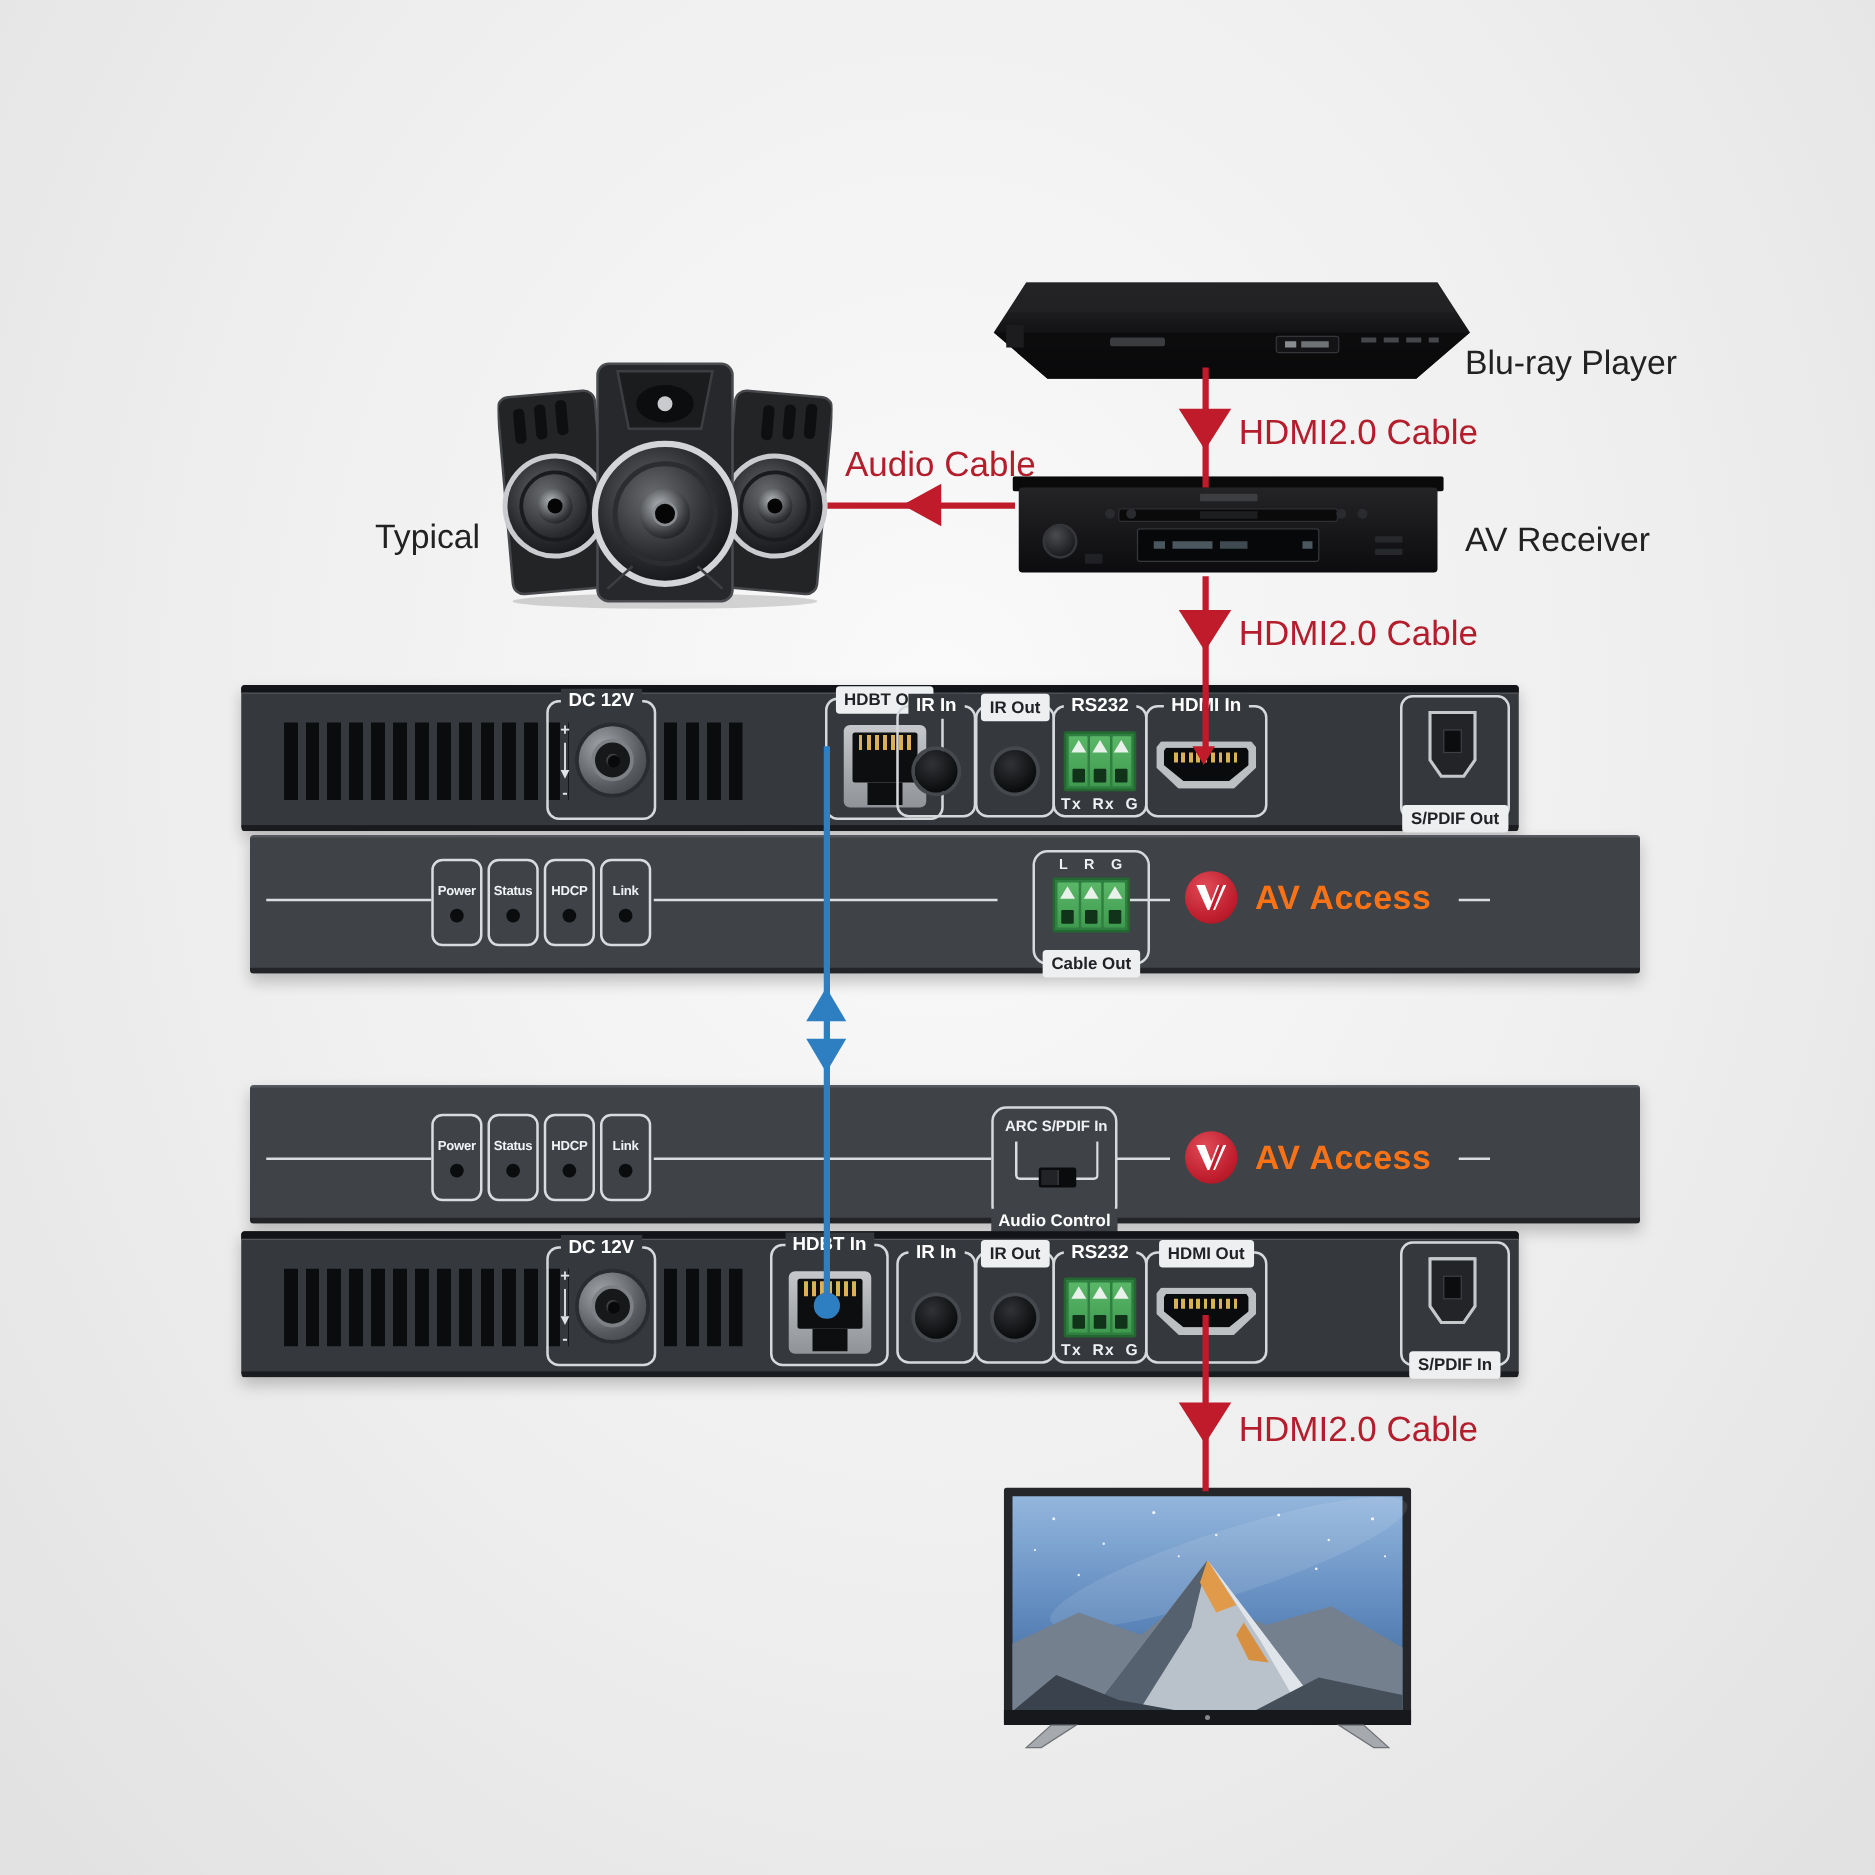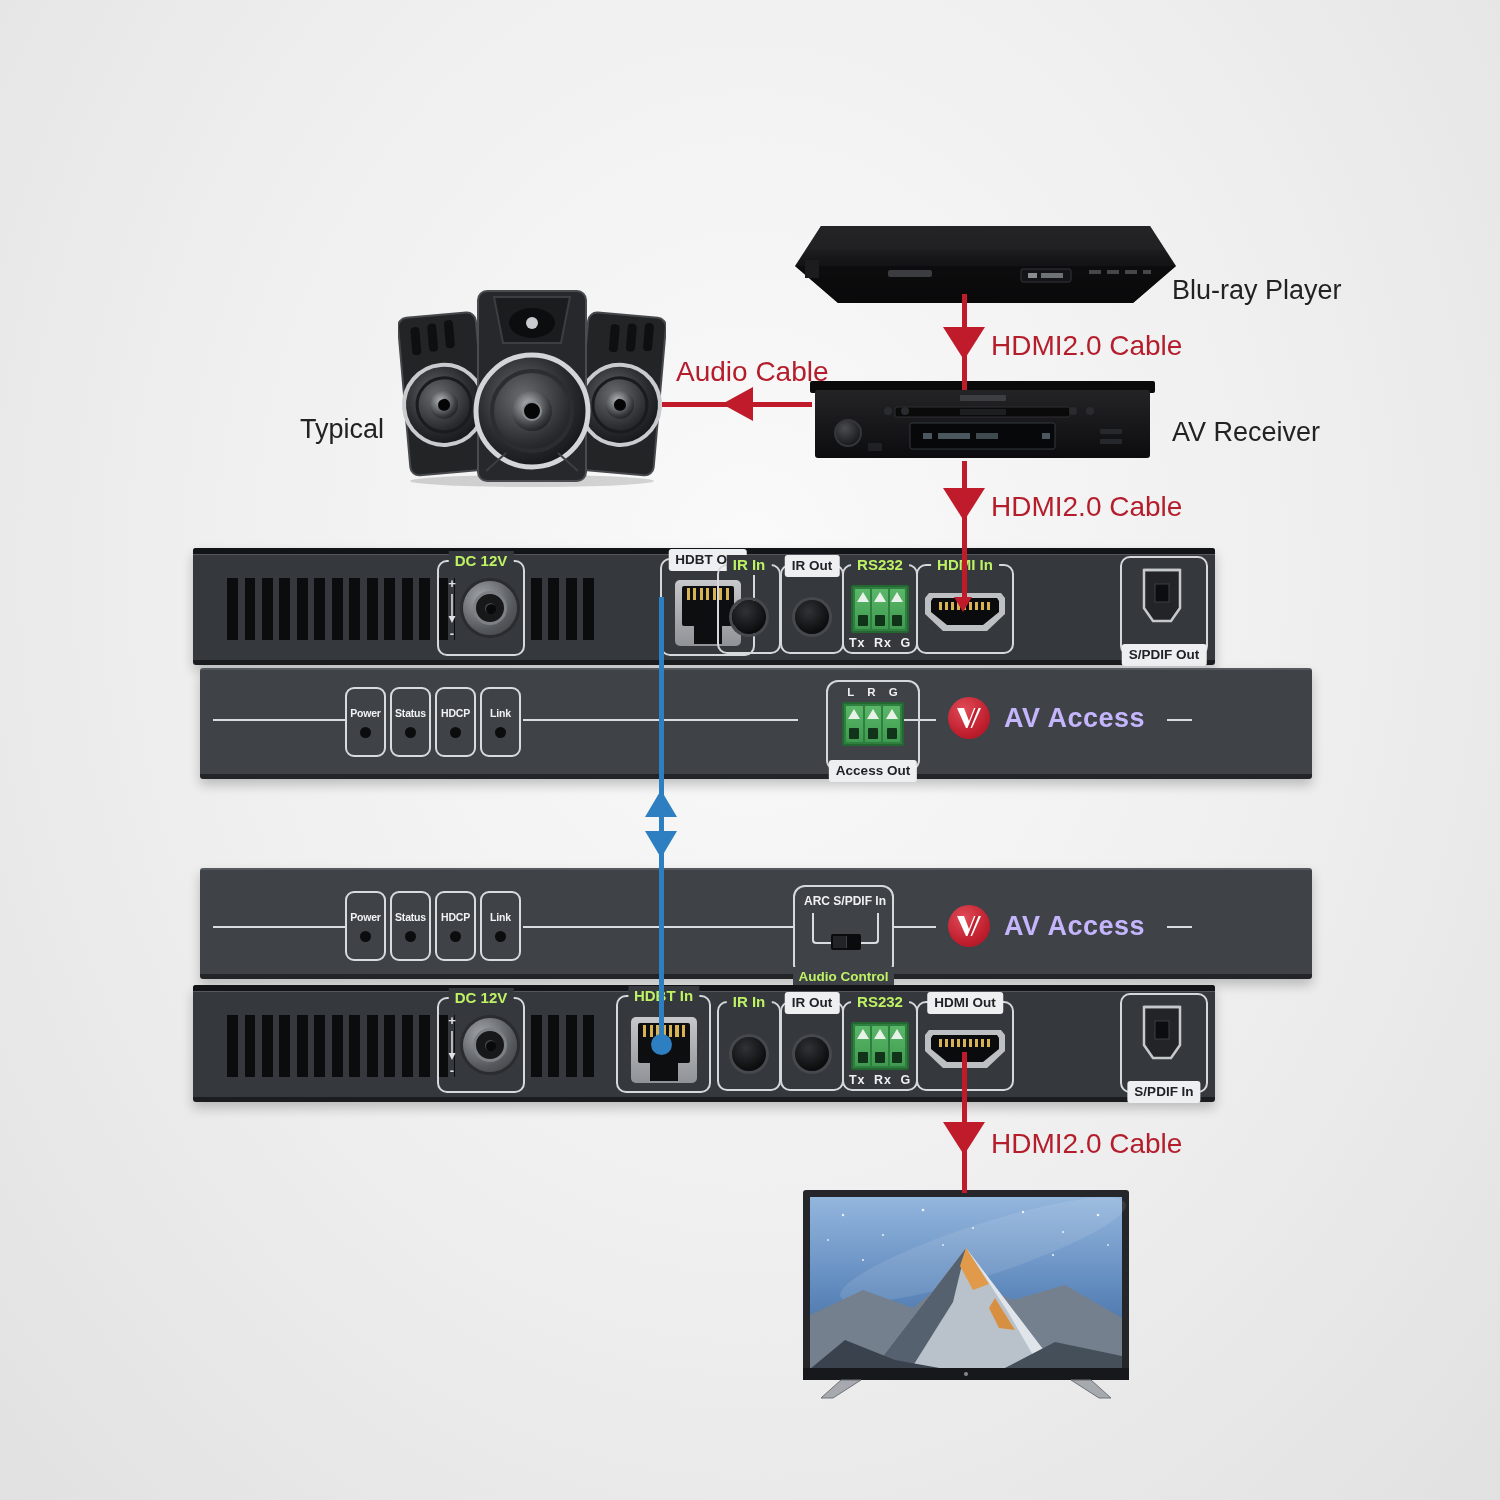--- a/index.html
+++ b/index.html
@@ -32,21 +32,21 @@
   .panel-back{background:#35383d;border-bottom:5px solid #1b1c1f;}
   .panel-back .lid{position:absolute;top:0;left:0;right:0;height:6px;background:#131417;
     box-shadow:0 1px 0 #54575d;border-radius:3px 3px 0 0;}
   .panel-front{background:#3f4247;border-top:2px solid #55585e;border-bottom:5px solid #232428;}
   .vents{position:absolute;top:30px;height:62px;
     background:repeating-linear-gradient(90deg,#0b0c0e 0 11px,rgba(0,0,0,0) 11px 17.5px);}
 
   
   .pg{position:absolute;border:2px solid #d6d9dc;border-radius:10px;}
   .plabel{position:absolute;top:-11px;left:50%;transform:translateX(-50%);
-    background:#35383d;color:#bef264;font-size:15px;font-weight:bold;
+    background:#35383d;color:#ffffff;font-size:15px;font-weight:bold;
     padding:0 6px;white-space:nowrap;line-height:20px;}
   .panel-front .plabel{background:#3f4247;}
   .plabel.boxed{background:#edeff1;color:#212225;border-radius:3px;font-size:13.5px;padding:1px 7px;}
   .plabel.bottom{top:auto;bottom:-12px;}
 
   
   .polarity{position:absolute;left:5px;top:16px;height:62px;width:16px;display:flex;
     flex-direction:column;align-items:center;justify-content:space-between;
     color:#e0e3e6;font-size:13px;font-weight:bold;line-height:12px;}
   .jack{position:absolute;left:24px;top:19px;width:54px;height:54px;border-radius:50%;
@@ -108,21 +108,21 @@
     border-right:2px solid #dadde0;border-bottom:2px solid #dadde0;border-bottom-right-radius:4px;}
   .switch{position:absolute;left:36px;top:47px;width:30px;height:16px;background:#0a0b0c;border-radius:2px;}
   .switch::before{content:"";position:absolute;left:2px;top:2px;width:13px;height:12px;
     background:#212326;border-right:1px solid #3c3f43;}
 
   
   .brand{position:absolute;display:flex;align-items:center;z-index:2;}
   .brand-circle{width:42px;height:42px;border-radius:50%;flex:0 0 auto;
     background:radial-gradient(circle at 38% 30%,#e04b57,#c01f2e 62%,#a21220);
     display:flex;align-items:center;justify-content:center;}
-  .brand-text{margin-left:14px;font-size:27px;font-weight:bold;color:#c4b5fd;letter-spacing:0.5px;}
+  .brand-text{margin-left:14px;font-size:27px;font-weight:bold;color:#f97316;letter-spacing:0.5px;}
   .brand-dash{position:absolute;height:2px;width:25px;background:#dadde0;}
 
   .spdif-svg{position:absolute;left:8px;top:4px;}
 </style>
 </head>
 <body>
 
 <div id="canvas">
 
 
@@ -338,21 +338,21 @@
         <i></i>
       </div>
 
     <div class="pg" style="left:598px;top:10px;width:90px;height:88px;border-radius:12px;margin-left:28px;">
       <div class="chs">L R G</div>
       <div class="tblock" style="width:62px;height:44px;margin:20px auto 0;">
         <div class="tcell"></div>
           <div class="tcell"></div>
           <div class="tcell"></div>
       </div>
-      <span class="plabel boxed bottom">Access Out</span>
+      <span class="plabel boxed bottom">Cable Out</span>
     </div>
 
     <div class="brand" style="left:748px;top:27px;">
       <div class="brand-circle">
         <svg width="26" height="22" viewBox="0 0 26 22">
           <polygon points="1,1 8,1 13,14 18,1 25,1 16,21 10,21" fill="#ffffff"></polygon>
           <polygon points="19.5,1 22.5,1 14.5,21 11.5,21" fill="#c01f2e"></polygon>
         </svg>
       </div>
       <span class="brand-text">AV Access</span>

